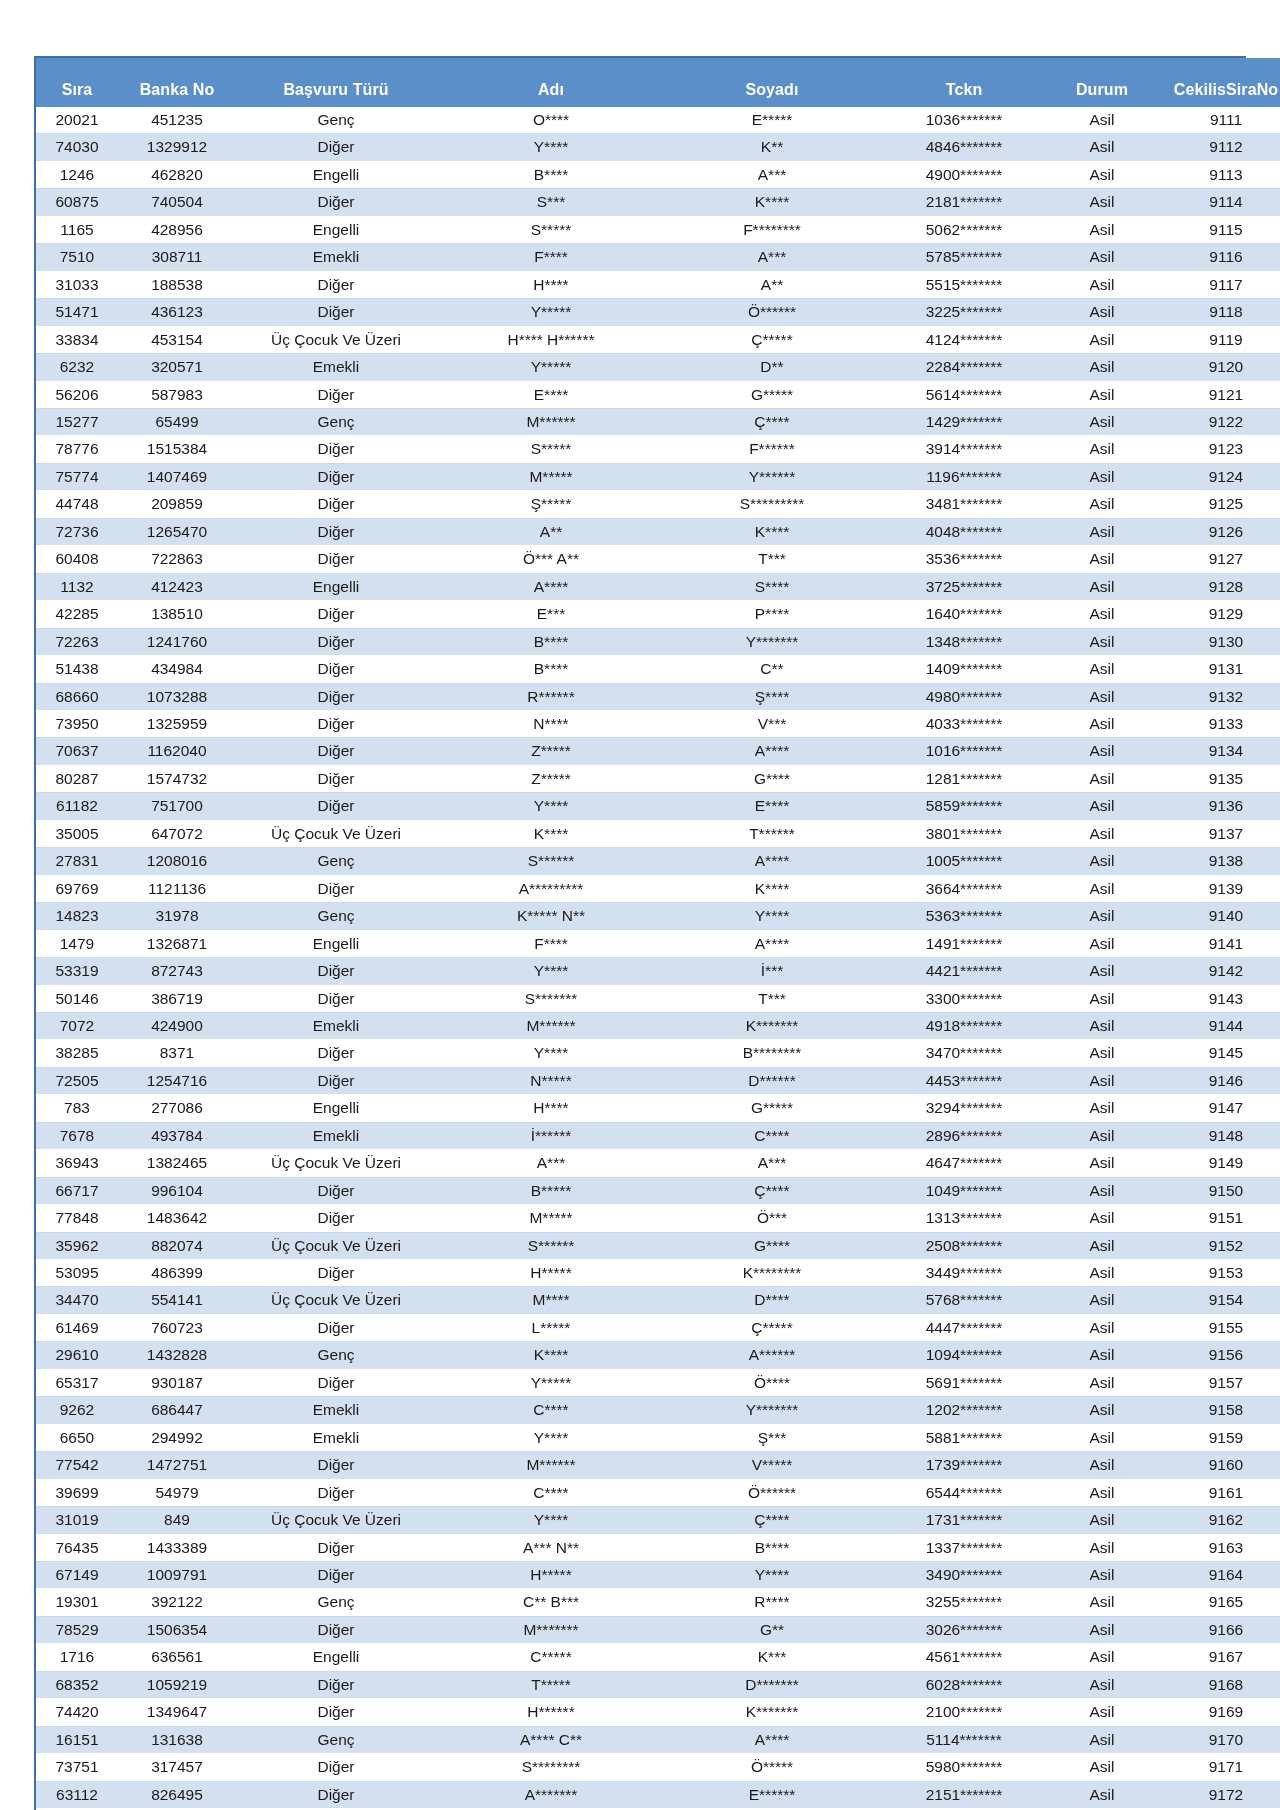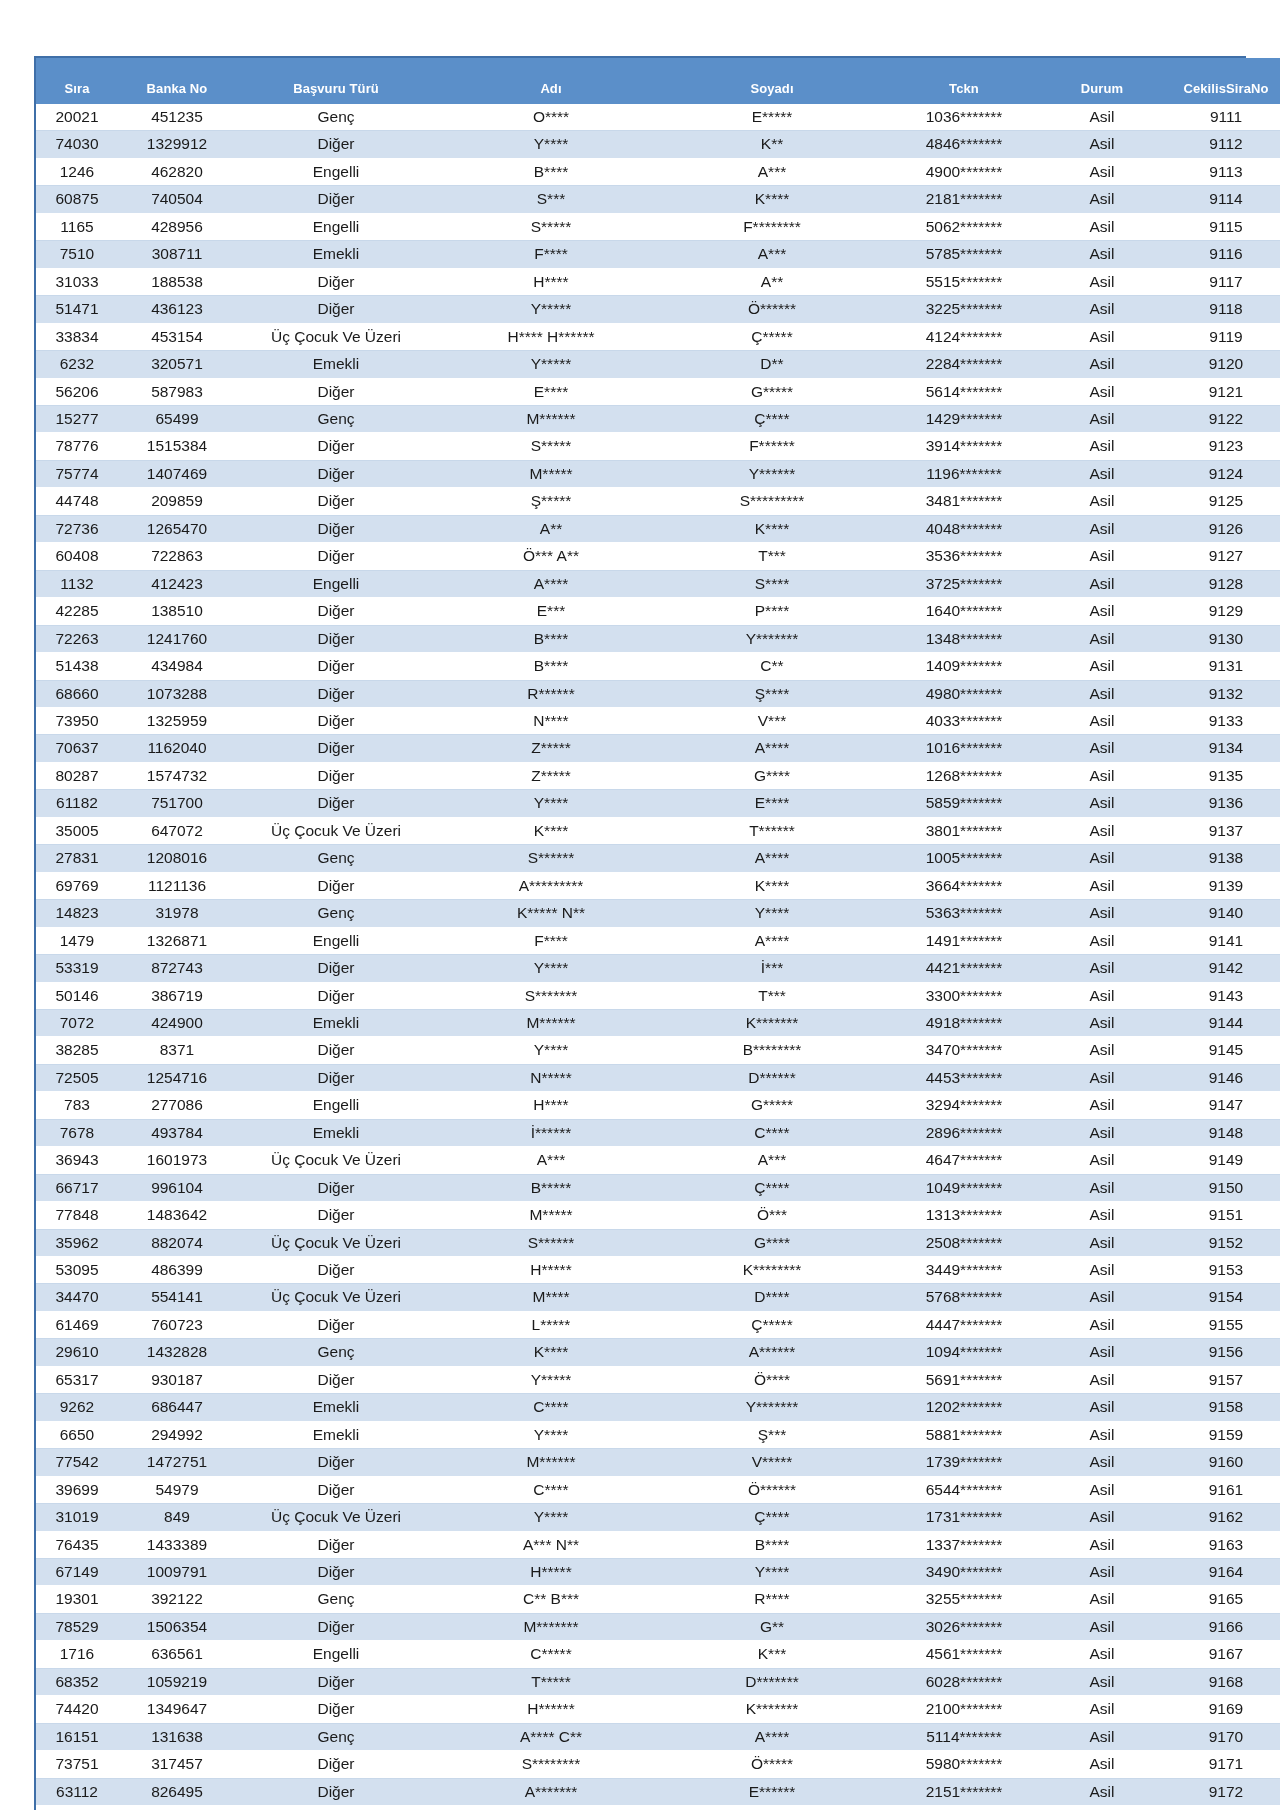--- a/index.html
+++ b/index.html
@@ -33,21 +33,21 @@
     border-collapse: collapse;
     width: 100%;
     table-layout: fixed;
     font-size: 15.5px;
     color: #1a1a1a;
   }
   table.grid thead th {
     background: #5b8fc9;
     color: #ffffff;
     font-weight: bold;
-    font-size: 13px;
+    font-size: 16px;
     padding: 9px 6px 8px 6px;
     border: none;
     text-align: center;
     white-space: nowrap;
     letter-spacing: .1px;
   }
   table.grid thead tr.spacer th {
     height: 14px;
     padding: 0;
     background: #5b8fc9;
@@ -346,21 +346,21 @@
             <td>1016*******</td>
             <td>Asil</td>
             <td>9134</td>
           </tr>
           <tr class="odd">
             <td>80287</td>
             <td>1574732</td>
             <td>Diğer</td>
             <td>Z*****</td>
             <td>G****</td>
-            <td>1268*******</td>
+            <td>1281*******</td>
             <td>Asil</td>
             <td>9135</td>
           </tr>
           <tr class="even">
             <td>61182</td>
             <td>751700</td>
             <td>Diğer</td>
             <td>Y****</td>
             <td>E****</td>
             <td>5859*******</td>
@@ -482,21 +482,21 @@
             <td>493784</td>
             <td>Emekli</td>
             <td>İ******</td>
             <td>C****</td>
             <td>2896*******</td>
             <td>Asil</td>
             <td>9148</td>
           </tr>
           <tr class="odd">
             <td>36943</td>
-            <td>1601973</td>
+            <td>1382465</td>
             <td>Üç Çocuk Ve Üzeri</td>
             <td>A***</td>
             <td>A***</td>
             <td>4647*******</td>
             <td>Asil</td>
             <td>9149</td>
           </tr>
           <tr class="even">
             <td>66717</td>
             <td>996104</td>

